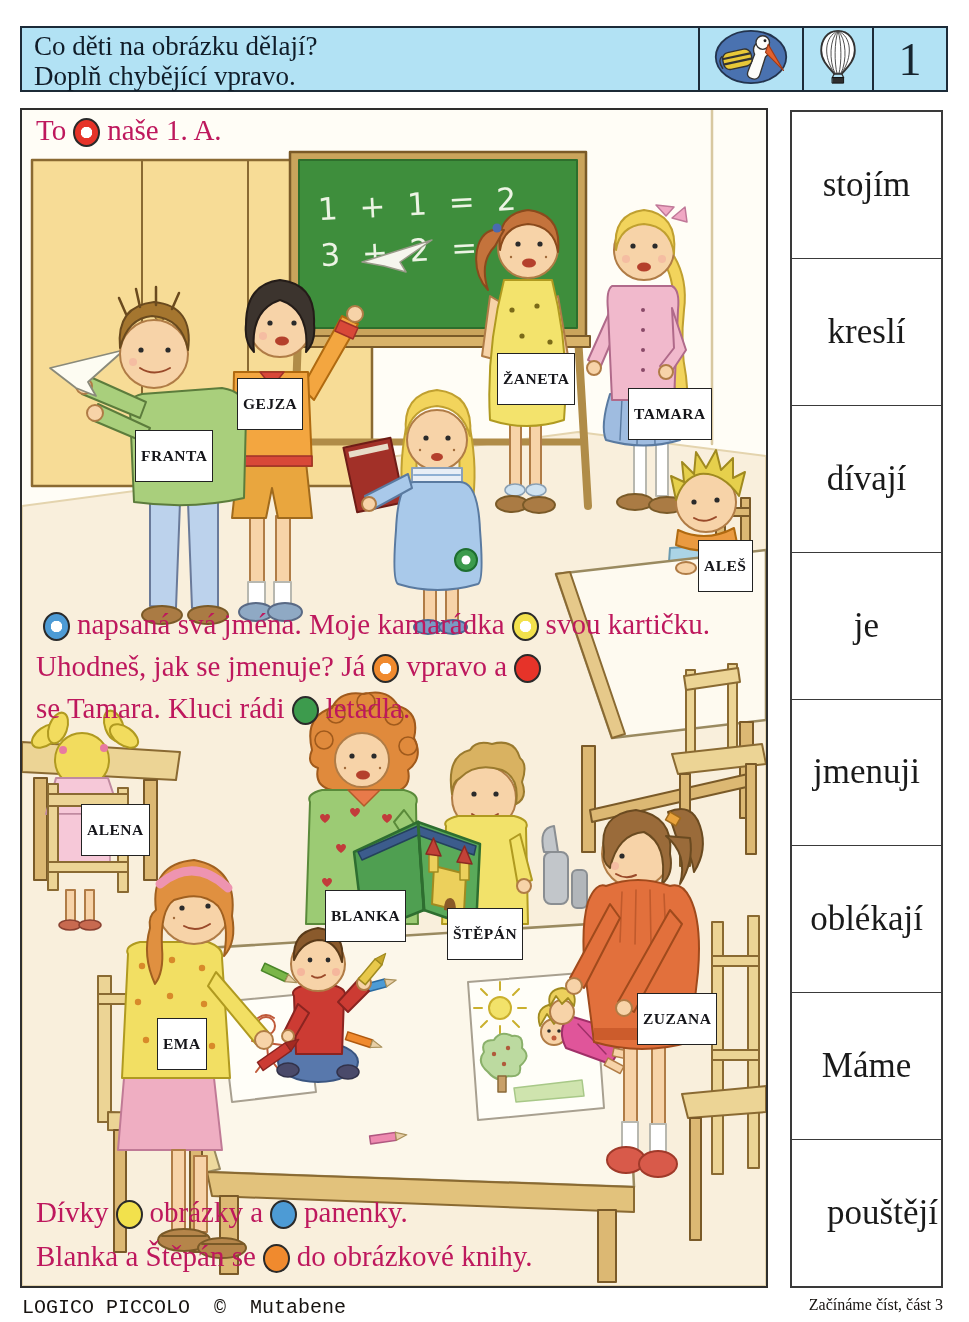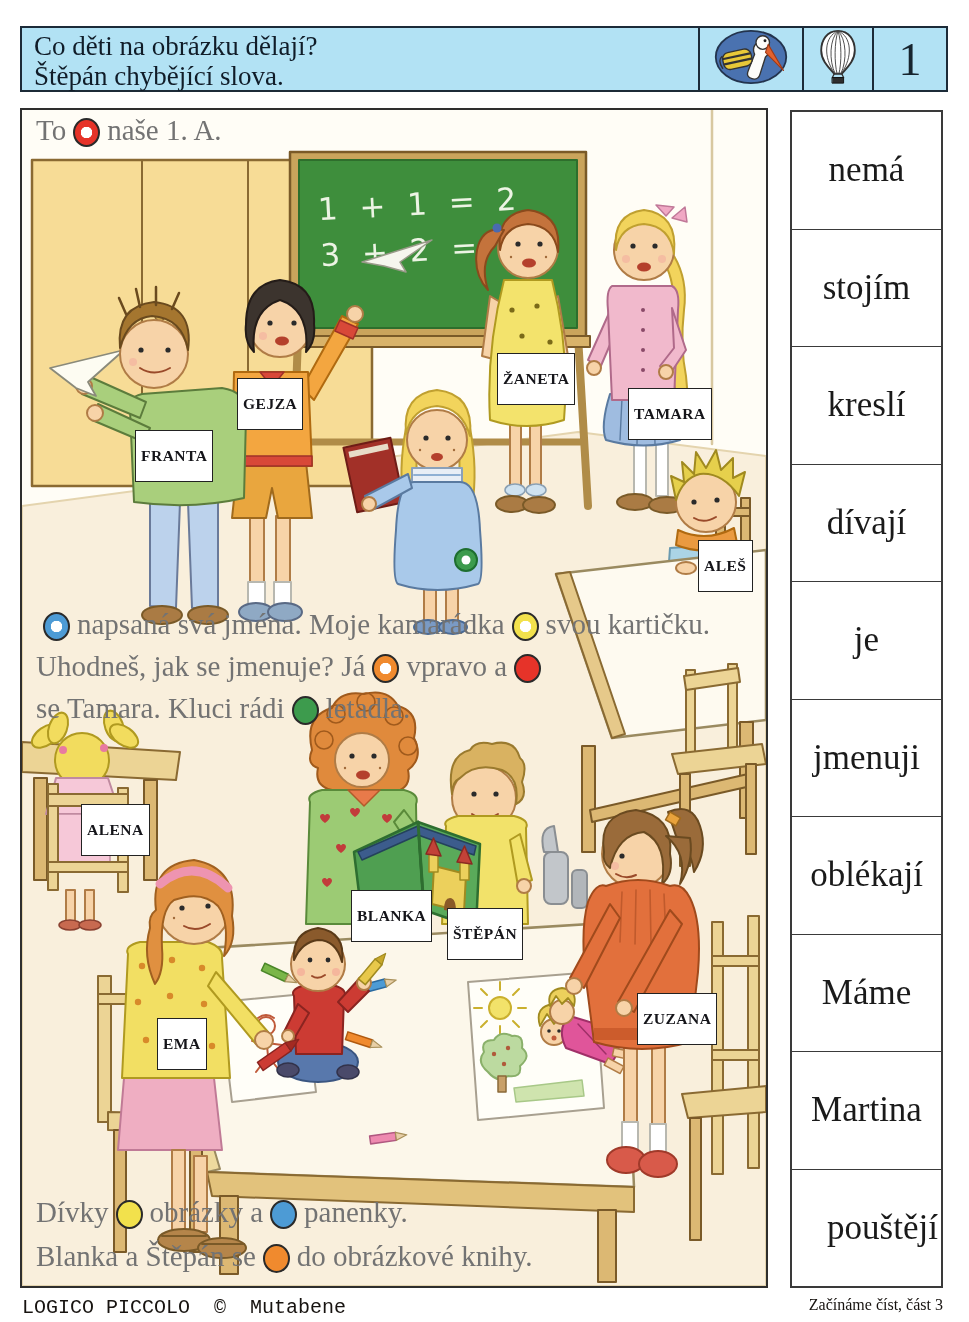--- a/index.html
+++ b/index.html
@@ -11,21 +11,21 @@
   .hdr-cell{border-left:2.5px solid #1c2b38;display:flex;align-items:center;justify-content:center;height:100%;box-sizing:border-box;}
   .cell-stork{width:104px;}
   .cell-balloon{width:70px;}
   .cell-num{width:74px;font-size:46px;color:#16242e;}
   
   .picture-box{position:absolute;left:20px;top:108px;width:748px;height:1180px;background:#fffdf6;
     border:2px solid #2e2e2e;box-sizing:border-box;overflow:hidden;}
   .scene{position:absolute;left:0;top:0;z-index:1;}
   svg{stroke-linejoin:round;stroke-linecap:round;}
   
-  .sentence{position:absolute;left:14px;z-index:3;font-size:29px;white-space:pre;color:#737373;}
+  .sentence{position:absolute;left:14px;z-index:3;font-size:29px;white-space:pre;color:#be185d;}
   .dot{display:inline-block;width:27px;height:29px;border-radius:50%;border:2px solid #2a2a2a;
     vertical-align:-7px;margin:0 7px;box-sizing:border-box;}
   
   .name-label{position:absolute;z-index:2;background:#ffffff;border:1.6px solid #222;
     padding:15px 5px;font-weight:bold;font-size:15.5px;letter-spacing:.5px;color:#15151a;line-height:20px;}
   
   .answers{position:absolute;left:790px;top:110px;width:153px;height:1178px;border:2px solid #3a3a3a;
     box-sizing:border-box;display:flex;flex-direction:column;background:#fff;}
   .answer-cell{flex:1;border-bottom:1.8px solid #3a3a3a;display:flex;align-items:center;justify-content:center;
     font-size:35px;color:#1a1a1a;}
@@ -33,21 +33,21 @@
   
   .footer-left{position:absolute;left:22px;top:1296px;font-size:20px;white-space:pre;font-family:Liberation Mono, monospace;}
   .footer-right{position:absolute;right:26px;top:1296px;font-size:16px;}
 </style>
 </head>
 <body>
 
 <div class="header-band">
   <div class="header-text">
     <div>Co děti na obrázku dělají?</div>
-    <div>Štěpán chybějící slova.</div>
+    <div>Doplň chybějící vpravo.</div>
   </div>
   <div class="hdr-cell cell-stork">
     <span>
       <svg width="86" height="56" viewBox="0 0 86 62">
         <ellipse cx="43" cy="31" rx="39" ry="29" fill="#4a72b0" stroke="#23344e" stroke-width="2"></ellipse>
         <path d="M52,14 Q60,10 63,18 Q65,26 59,31 L53,50 Q51,57 44,55 Q37,53 40,46 L47,28 Q43,19 52,14 Z" fill="#fdfdfa" stroke="#333" stroke-width="1.5"></path>
         <circle cx="56" cy="15" r="7.5" fill="#fdfdfa" stroke="#333" stroke-width="1.5"></circle>
         <circle cx="58.5" cy="13" r="1.6" fill="#222"></circle>
         <polygon points="62,17 79,46 59,26" fill="#e2622e" stroke="#a03a16" stroke-width="1.2"></polygon>
         <g transform="rotate(-12 28 34)">
@@ -511,40 +511,38 @@
       <path id="heart" d="M5,9 C1.5,6.5 0,4.5 0,2.8 C0,1.2 1.2,0 2.6,0 C3.6,0 4.5,0.6 5,1.5 C5.5,0.6 6.4,0 7.4,0 C8.8,0 10,1.2 10,2.8 C10,4.5 8.5,6.5 5,9 Z" fill="#c23b3b"></path>
     </defs>
   </svg>
 
   <div class="name-label" style="left:113px;top:320px;">FRANTA</div>
   <div class="name-label" style="left:215px;top:268px;">GEJZA</div>
   <div class="name-label" style="left:475px;top:243px;">ŽANETA</div>
   <div class="name-label" style="left:606px;top:278px;">TAMARA</div>
   <div class="name-label" style="left:676px;top:430px;">ALEŠ</div>
   <div class="name-label" style="left:31px;top:694px;margin-left:28px;">ALENA</div>
-  <div class="name-label" style="left:303px;top:780px;margin-left:26px;">BLANKA</div>
+  <div class="name-label" style="left:303px;top:780px;">BLANKA</div>
   <div class="name-label" style="left:425px;top:798px;">ŠTĚPÁN</div>
   <div class="name-label" style="left:135px;top:908px;">EMA</div>
   <div class="name-label" style="left:615px;top:883px;">ZUZANA</div>
 
   <div class="sentence" style="top:4px;"><span>To</span><span class="dot" style="background: radial-gradient(circle, rgb(255, 255, 255) 0px, rgb(255, 255, 255) 5.5px, rgb(230, 51, 41) 6px);"></span><span>naše 1. A.</span></div>
   <div class="sentence" style="top:498px;"><span class="dot" style="background: radial-gradient(circle, rgb(255, 255, 255) 0px, rgb(255, 255, 255) 5.5px, rgb(77, 155, 213) 6px);"></span><span>napsaná svá jména. Moje kamarádka</span><span class="dot" style="background: radial-gradient(circle, rgb(255, 255, 255) 0px, rgb(255, 255, 255) 5.5px, rgb(242, 225, 76) 6px);"></span><span>svou kartičku.</span></div>
   <div class="sentence" style="top:540px;"><span>Uhodneš, jak se jmenuje? Já</span><span class="dot" style="background: radial-gradient(circle, rgb(255, 255, 255) 0px, rgb(255, 255, 255) 5.5px, rgb(240, 138, 46) 6px);"></span><span>vpravo a</span><span class="dot" style="background: rgb(230, 51, 41);"></span></div>
   <div class="sentence" style="top:582px;"><span>se Tamara. Kluci rádi</span><span class="dot" style="background: rgb(61, 155, 77);"></span><span>letadla.</span></div>
   <div class="sentence" style="top:1086px;text-align:right;"><span>Dívky</span><span class="dot" style="background: rgb(242, 225, 76);"></span><span>obrázky a</span><span class="dot" style="background: rgb(77, 155, 213);"></span><span>panenky.</span></div>
   <div class="sentence" style="top:1130px;"><span>Blanka a Štěpán se</span><span class="dot" style="background: rgb(240, 138, 46);"></span><span>do obrázkové knihy.</span></div>
 </div>
 
 <div class="answers">
-  <div class="answer-cell">nemá</div>
   <div class="answer-cell">stojím</div>
   <div class="answer-cell">kreslí</div>
   <div class="answer-cell">dívají</div>
   <div class="answer-cell">je</div>
   <div class="answer-cell">jmenuji</div>
   <div class="answer-cell">oblékají</div>
   <div class="answer-cell">Máme</div>
-  <div class="answer-cell">Martina</div>
   <div class="answer-cell">pouštějí</div>
 </div>
 
 <div class="footer-left">LOGICO PICCOLO  ©  Mutabene</div>
 <div class="footer-right">Začínáme číst, část 3</div>
 
 </body></html>

